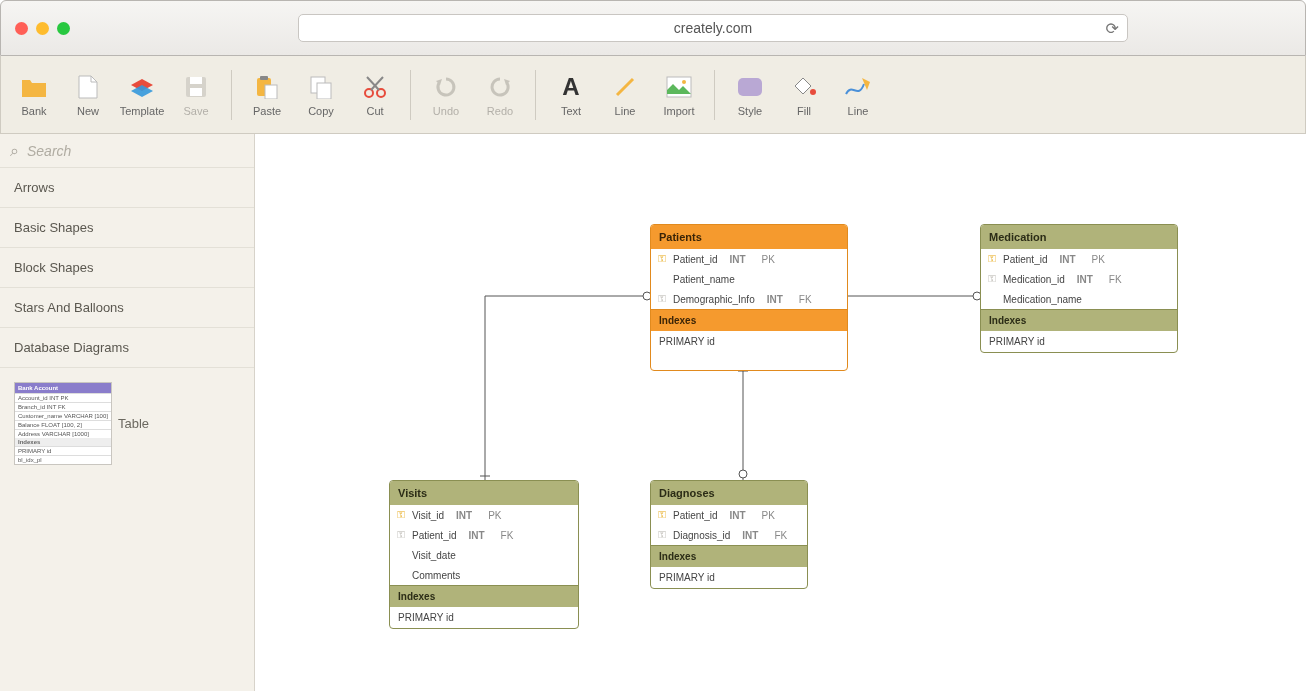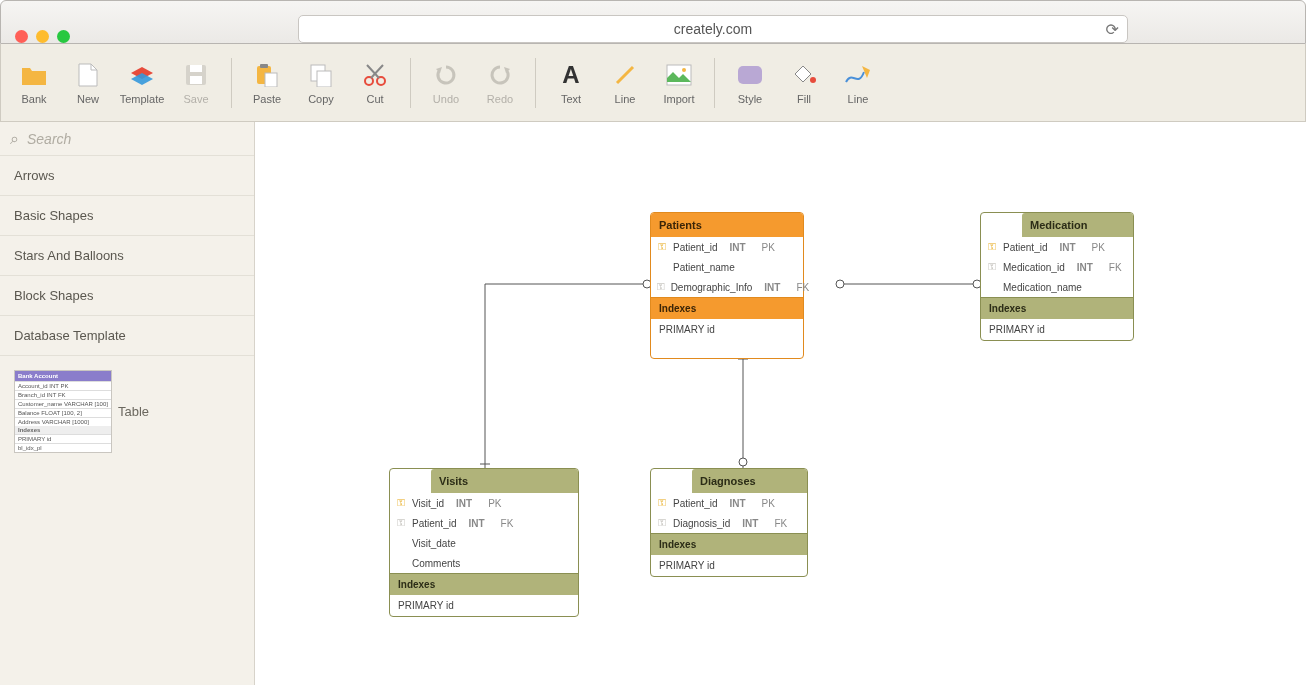--- a/index.html
+++ b/index.html
@@ -1,22 +1,22 @@
 <!DOCTYPE html>
 <html><head>
 <meta charset="utf-8">
 <style>
 * { box-sizing: border-box; margin: 0; padding: 0; font-family: Arial, Helvetica, sans-serif; }
 body { width: 1306px; height: 691px; background: #fff; overflow: hidden; }
 
 
 .browser-chrome {
-  height: 44px; background: linear-gradient(#f6f5f3,#ebe9e6);
+  height: 56px; background: linear-gradient(#f6f5f3,#ebe9e6);
   border: 1px solid #b8b5b1; border-radius: 6px 6px 0 0;
-  display: flex; align-items: flex-end; padding: 0 14px; gap: 8px;
+  display: flex; align-items: center; padding: 0 14px; gap: 8px;
 }
 .traffic { display: flex; gap: 8px; }
 .dot { width: 13px; height: 13px; border-radius: 50%; }
 .dot.red { background:#ff5f57; } .dot.yellow{background:#febc2e;} .dot.green{background:#28c840;}
 .urlbar {
   flex: 0 0 830px; margin-left: 220px; height: 28px; background:#fff;
   border:1px solid #c9c6c2; border-radius:5px;
   display:flex; align-items:center; justify-content:center;
   color:#555; font-size:14px; position:relative;
 }
@@ -56,29 +56,29 @@
   width:98px; background:#fff; border:1px solid #c9c6c0; font-size:6px; color:#555;
 }
 .lib-thumb .lt-h{background:#8a7dcb;color:#fff;padding:2px 3px;font-weight:bold;}
 .lib-thumb .lt-b{padding:1px 3px;border-top:1px solid #ddd;}
 .lib-thumb .lt-i{background:#eee;color:#666;padding:1px 3px;font-weight:bold;}
 
 .canvas { flex:1; background:#fff; position:relative; }
 
 
 .entity {
-  position:absolute; width:154px; border:1px solid; border-radius:4px; background:#fff; font-size:10px; color:#444;
+  position:absolute; width:198px; border:1px solid; border-radius:4px; background:#fff; font-size:10px; color:#444;
   box-shadow: 0 0 0 1px rgba(0,0,0,0);
 }
 .entity.olive { border-color:#8a8f52; }
 .entity.orange { border-color:#e18a1e; }
 .ent-head {
   padding:6px 8px; font-weight:bold; font-size:11px; color:#fff; border-radius:3px 3px 0 0;
 }
-.entity.olive .ent-head { background:#b0b37a; color:#2b2c16;margin-left:41px;}
+.entity.olive .ent-head { background:#b0b37a; color:#2b2c16;}
 .entity.orange .ent-head{ background:#f59a2e; color:#3a2407;}
 .ent-rows { background:#fff; }
 .ent-row { display:flex; align-items:center; gap:6px; padding:4px 6px; }
 .ent-row .key { width:10px; text-align:center; }
 .ent-row .n{ flex:0 0 auto; }
 .ent-row .t{ color:#888; margin-left:6px;font-weight:bold;}
 .ent-row .k{ color:#888; margin-left:10px;}
 .idx-head{
   padding:5px 8px; font-weight:bold; border-top:1px solid;
 }
@@ -263,23 +263,23 @@
 
 <div class="main">
   <div class="sidebar">
     <div class="search-row">
       <span class="mag">⌕</span>
       <input placeholder="Search" style="">
     </div>
     <div class="cat-list">
       <div class="cat">Arrows</div>
       <div class="cat">Basic Shapes</div>
+      <div class="cat">Block Shapes</div>
       <div class="cat">Stars And Balloons</div>
-      <div class="cat">Block Shapes</div>
-      <div class="cat">Database Template</div>
+      <div class="cat">Database Diagrams</div>
     </div>
     <div class="shape-lib">
       <div class="lib-item">
         <div class="lib-thumb">
           <div class="lt-h">Bank Account</div>
           <div class="lt-b">Account_id INT PK</div>
           <div class="lt-b">Branch_id INT FK</div>
           <div class="lt-b">Customer_name VARCHAR [100]</div>
           <div class="lt-b">Balance FLOAT [100, 2]</div>
           <div class="lt-b">Address VARCHAR [1000]</div>

